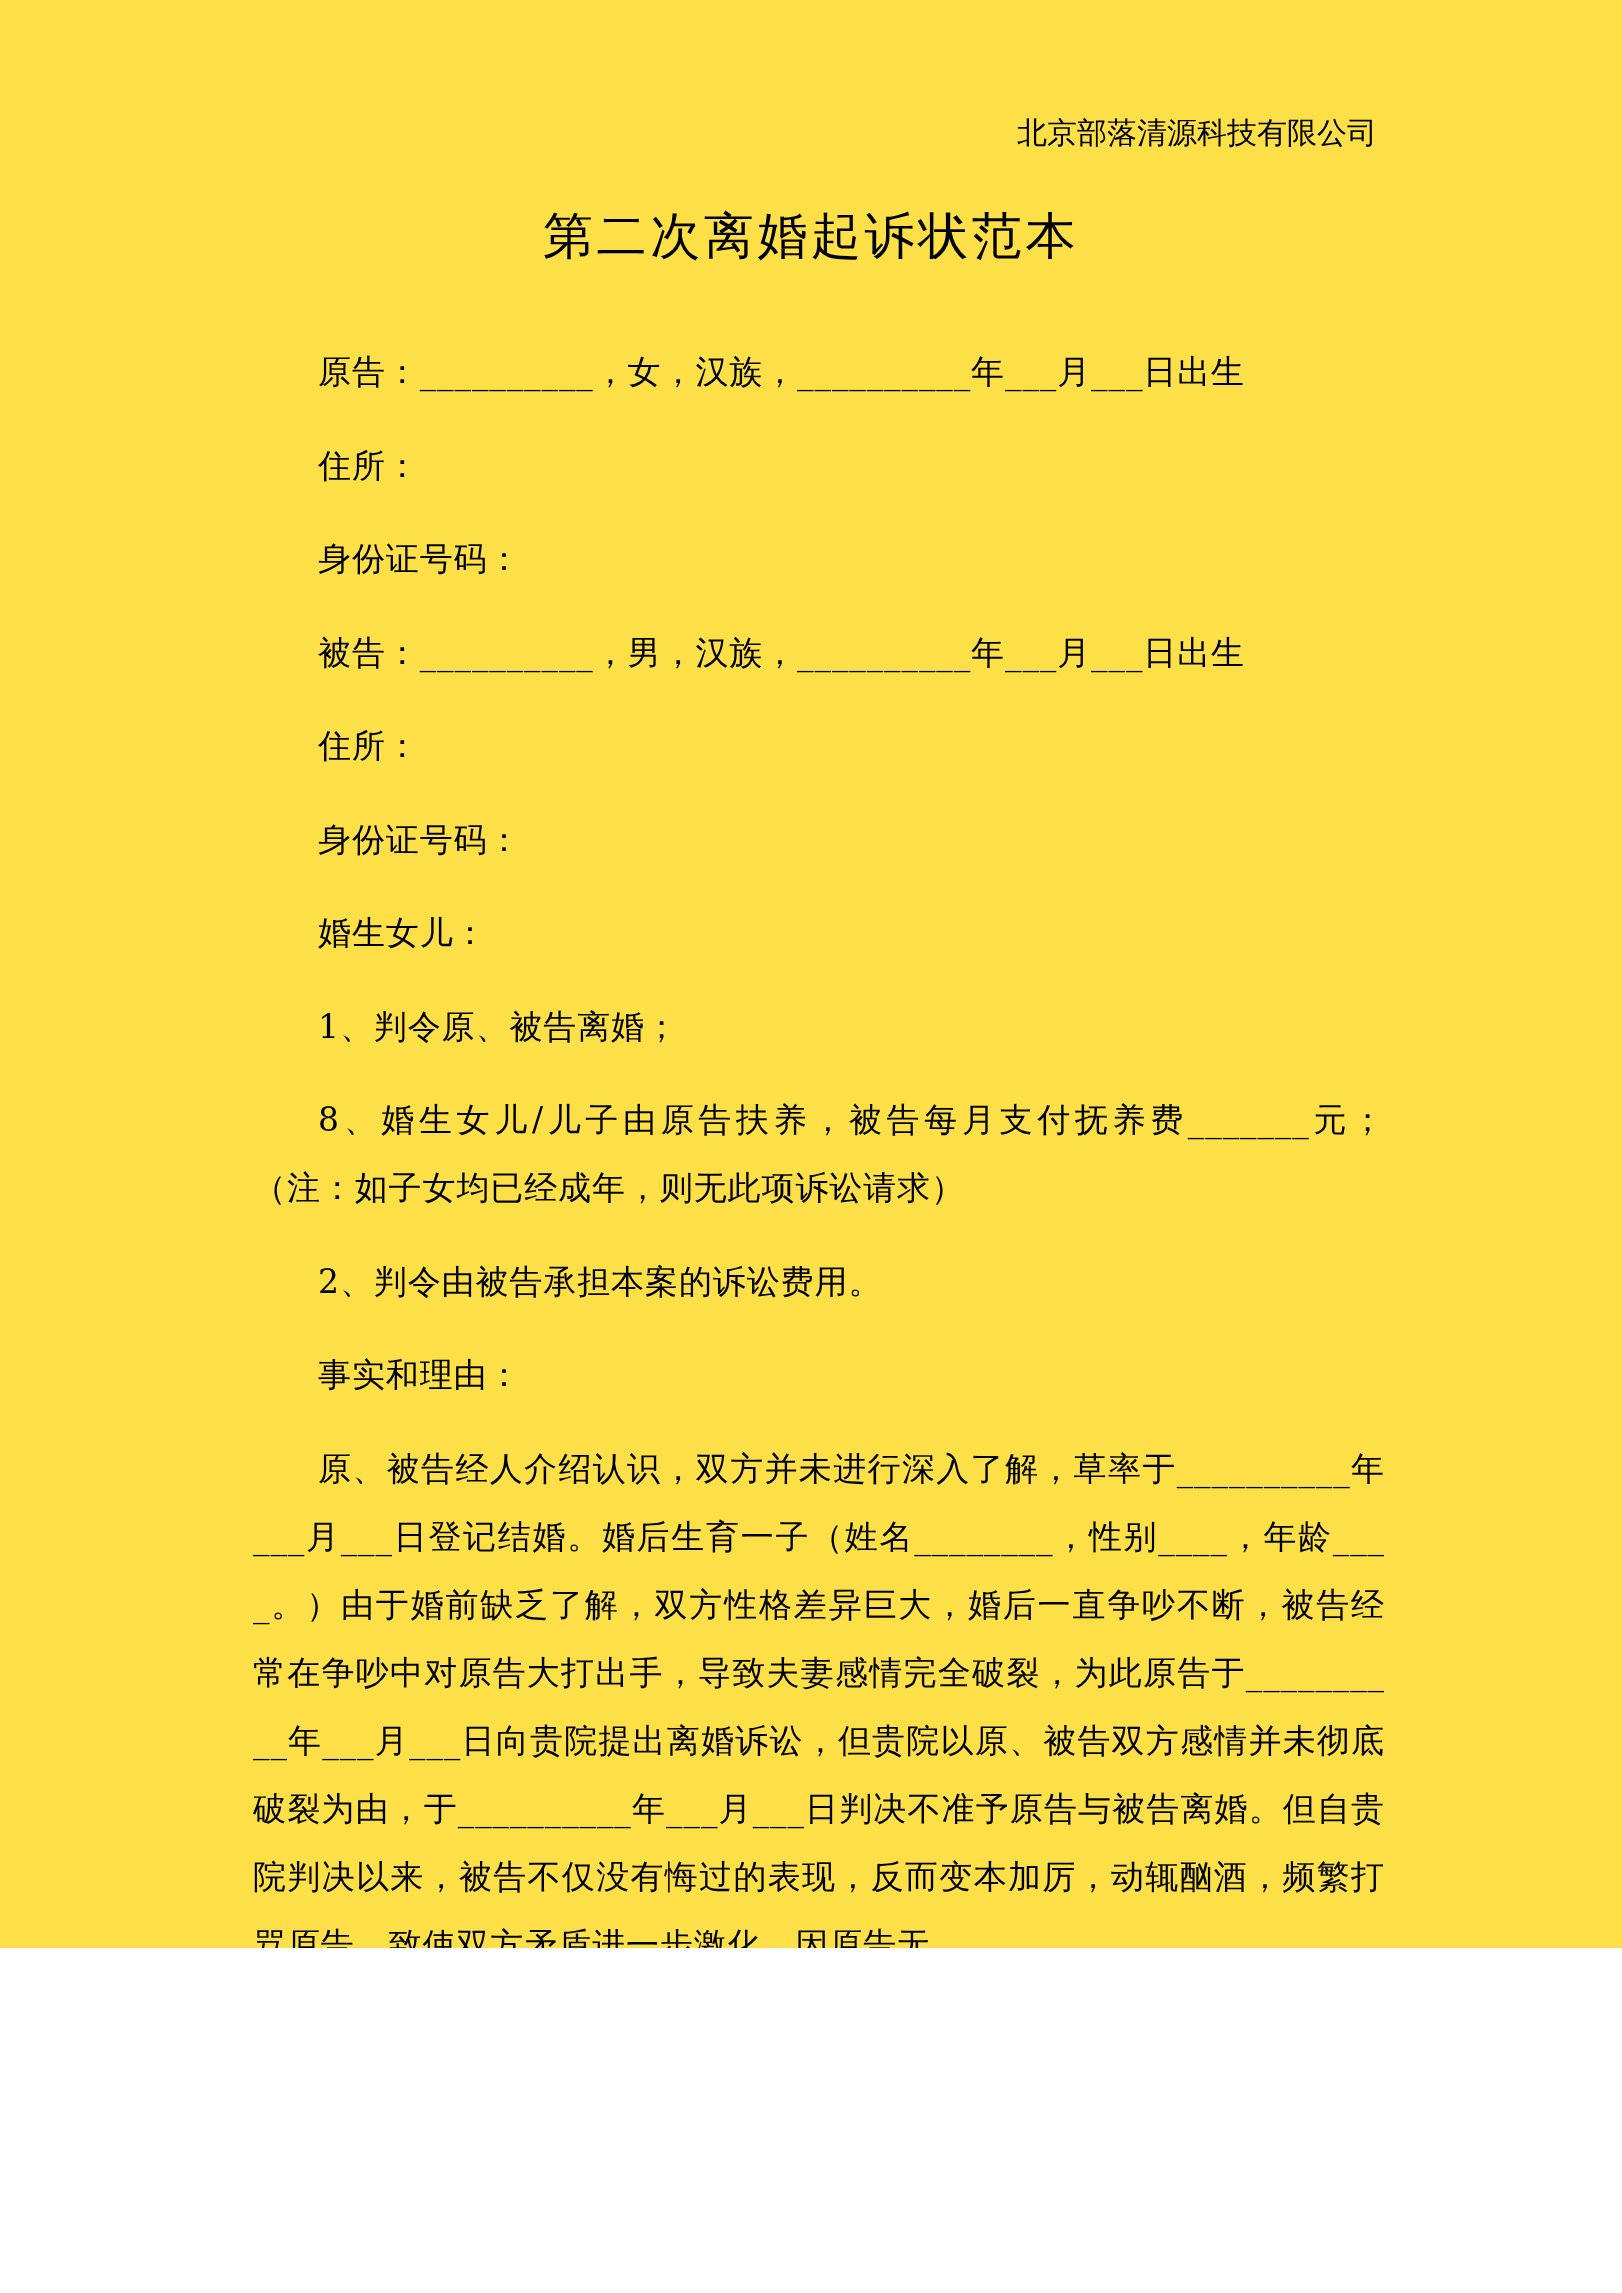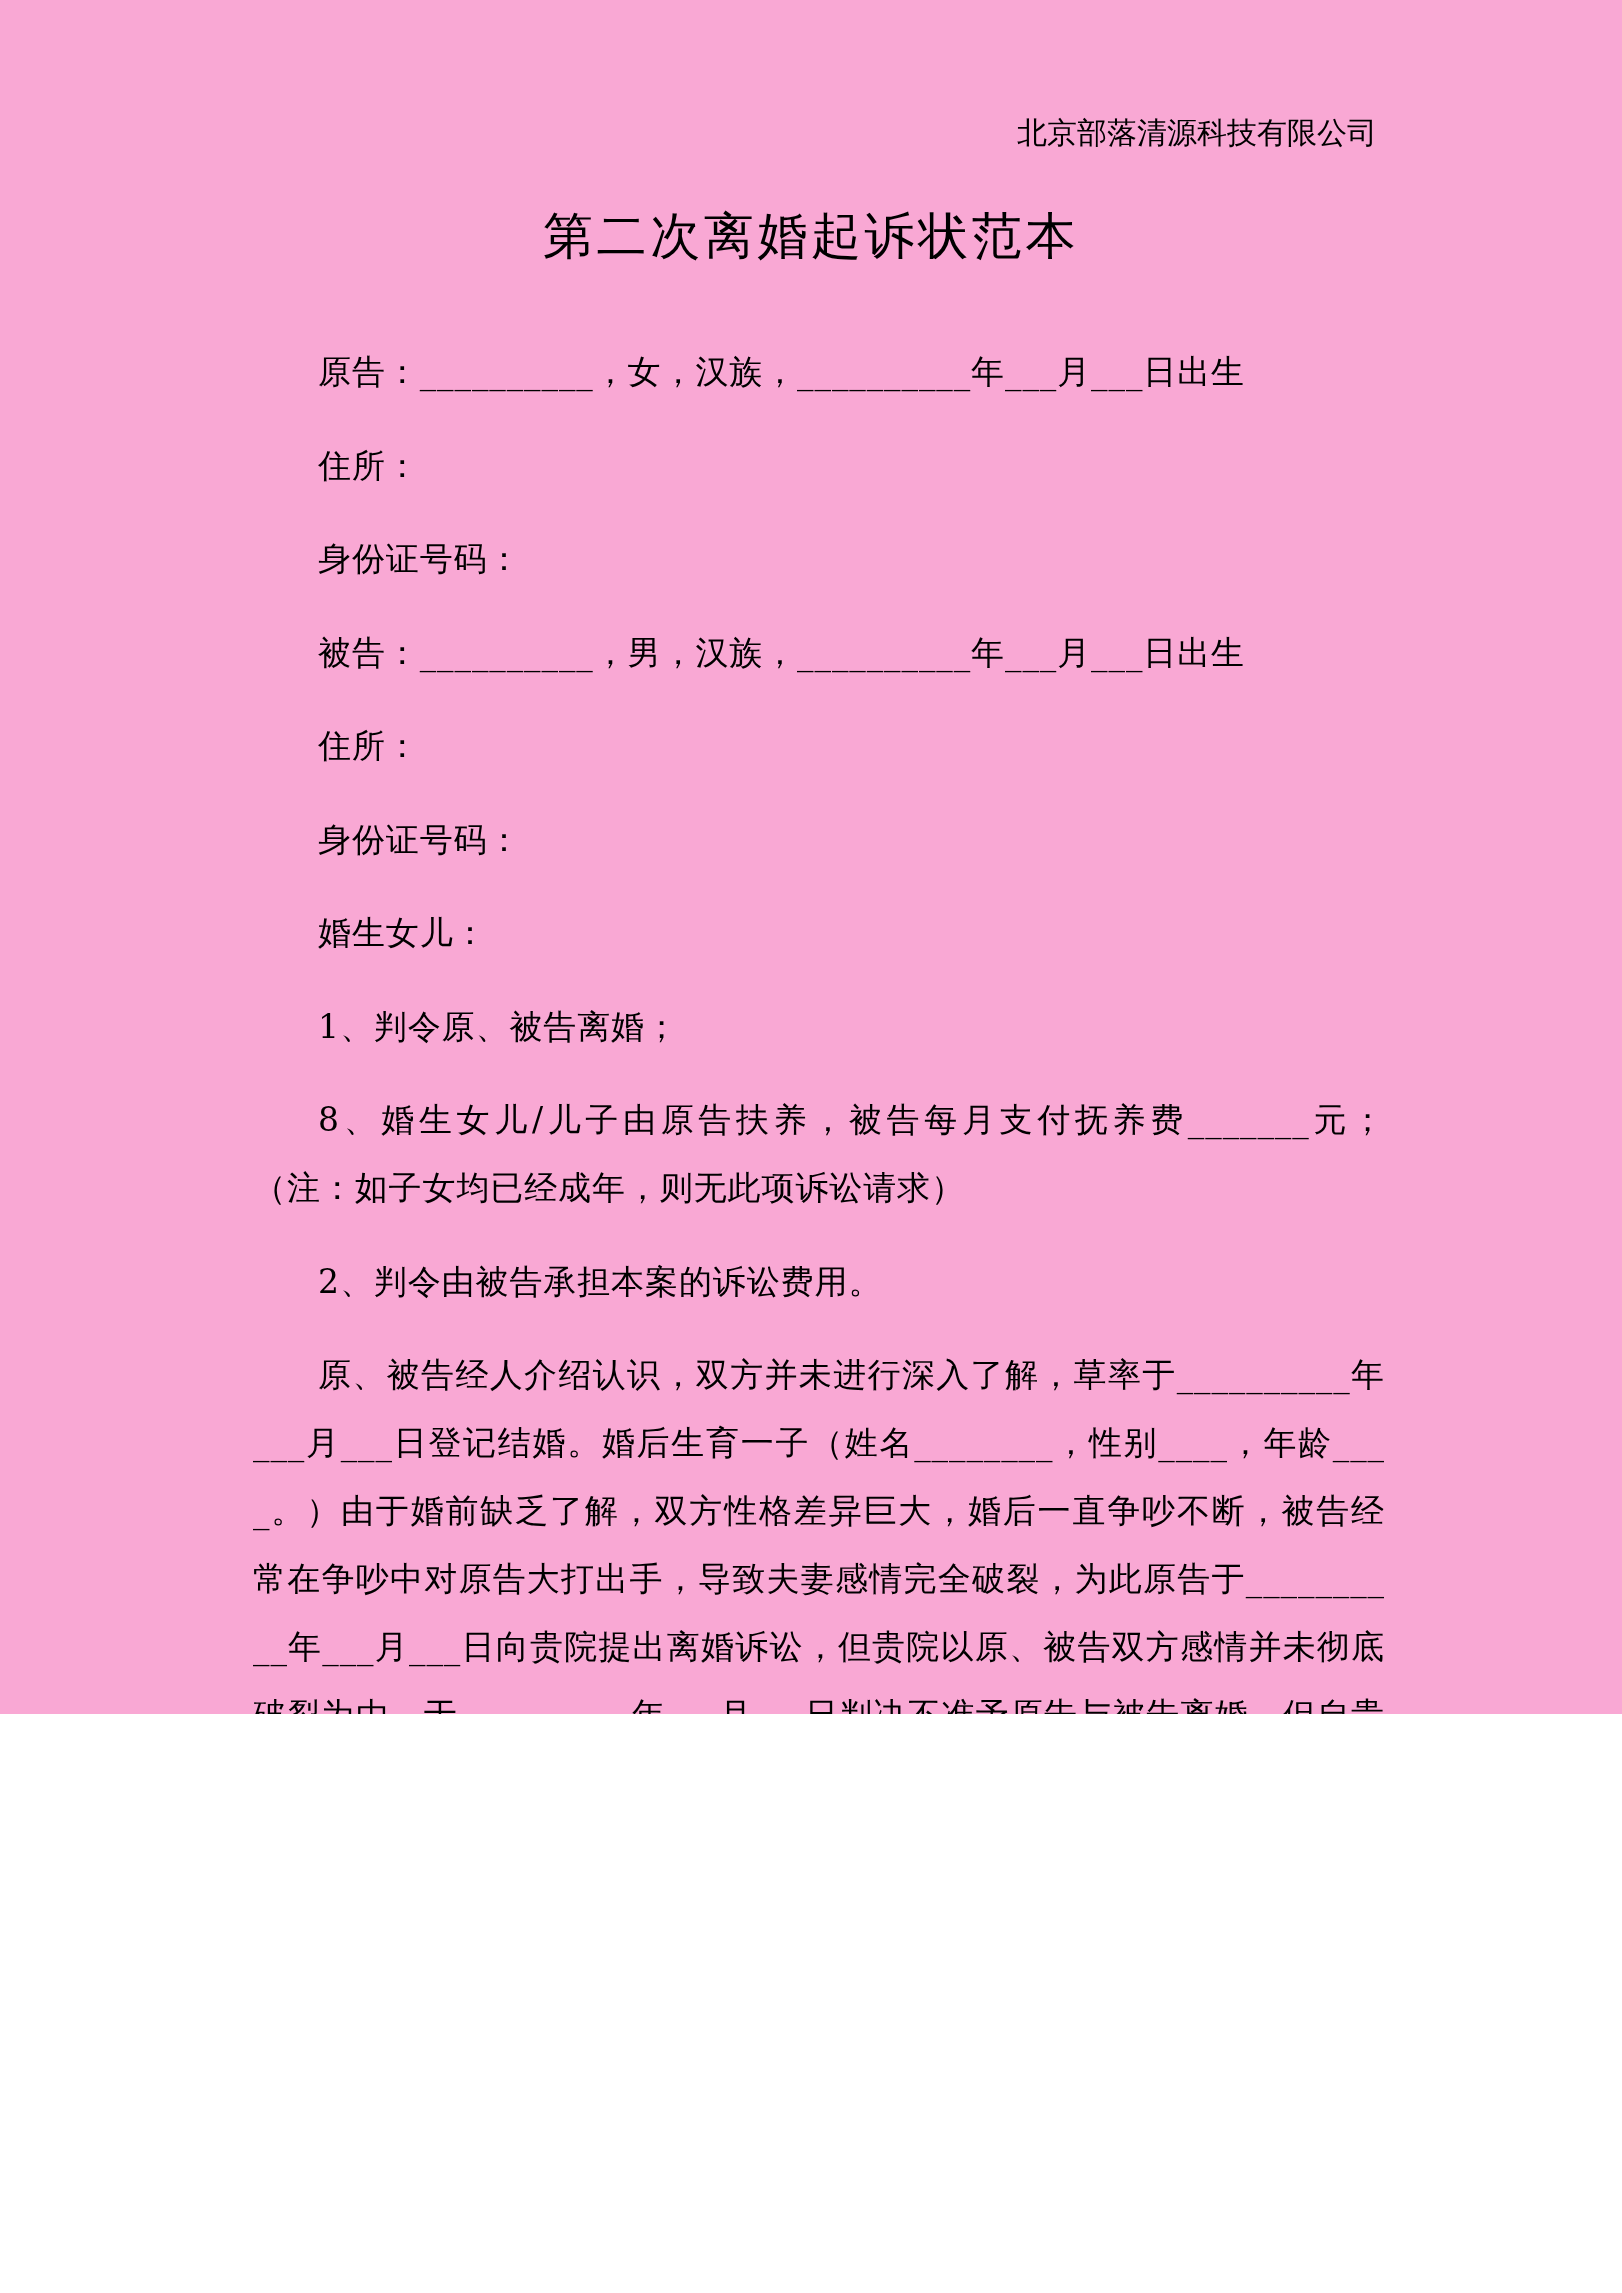--- a/index.html
+++ b/index.html
@@ -3,22 +3,22 @@
 <meta charset="utf-8">
 <style>
   html, body {
     margin: 0;
     padding: 0;
     background: #ffffff;
   }
   .page {
     position: relative;
     width: 1623px;
-    height: 1714px;
-    background: #f9a8d4;
+    height: 1948px;
+    background: #fde047;
     color: #000000;
     overflow: hidden;
     font-family: "DejaVu Serif", "Liberation Serif", serif;
   }
   .doc-header {
     position: absolute;
     top: 115px;
     left: 245px;
     width: 1132px;
     text-align: right;
@@ -71,17 +71,18 @@
     <p>原告：__________，女，汉族，__________年___月___日出生</p>
     <p>住所：</p>
     <p>身份证号码：</p>
     <p>被告：__________，男，汉族，__________年___月___日出生</p>
     <p>住所：</p>
     <p>身份证号码：</p>
     <p>婚生女儿：</p>
     <p>1、判令原、被告离婚；</p>
     <p>8、婚生女儿/儿子由原告扶养，被告每月支付抚养费_______元；（注：如子女均已经成年，则无此项诉讼请求）</p>
     <p>2、判令由被告承担本案的诉讼费用。</p>
+    <p>事实和理由：</p>
     <p>原、被告经人介绍认识，双方并未进行深入了解，草率于__________年___月___日登记结婚。婚后生育一子（姓名________，性别____，年龄____。）由于婚前缺乏了解，双方性格差异巨大，婚后一直争吵不断，被告经常在争吵中对原告大打出手，导致夫妻感情完全破裂，为此原告于__________年___月___日向贵院提出离婚诉讼，但贵院以原、被告双方感情并未彻底破裂为由，于__________年___月___日判决不准予原告与被告离婚。但自贵院判决以来，被告不仅没有悔过的表现，反而变本加厉，动辄酗酒，频繁打骂原告，致使双方矛盾进一步激化。因原告无</p>
   </div>
 
 </div>
 
 
 </body></html>

